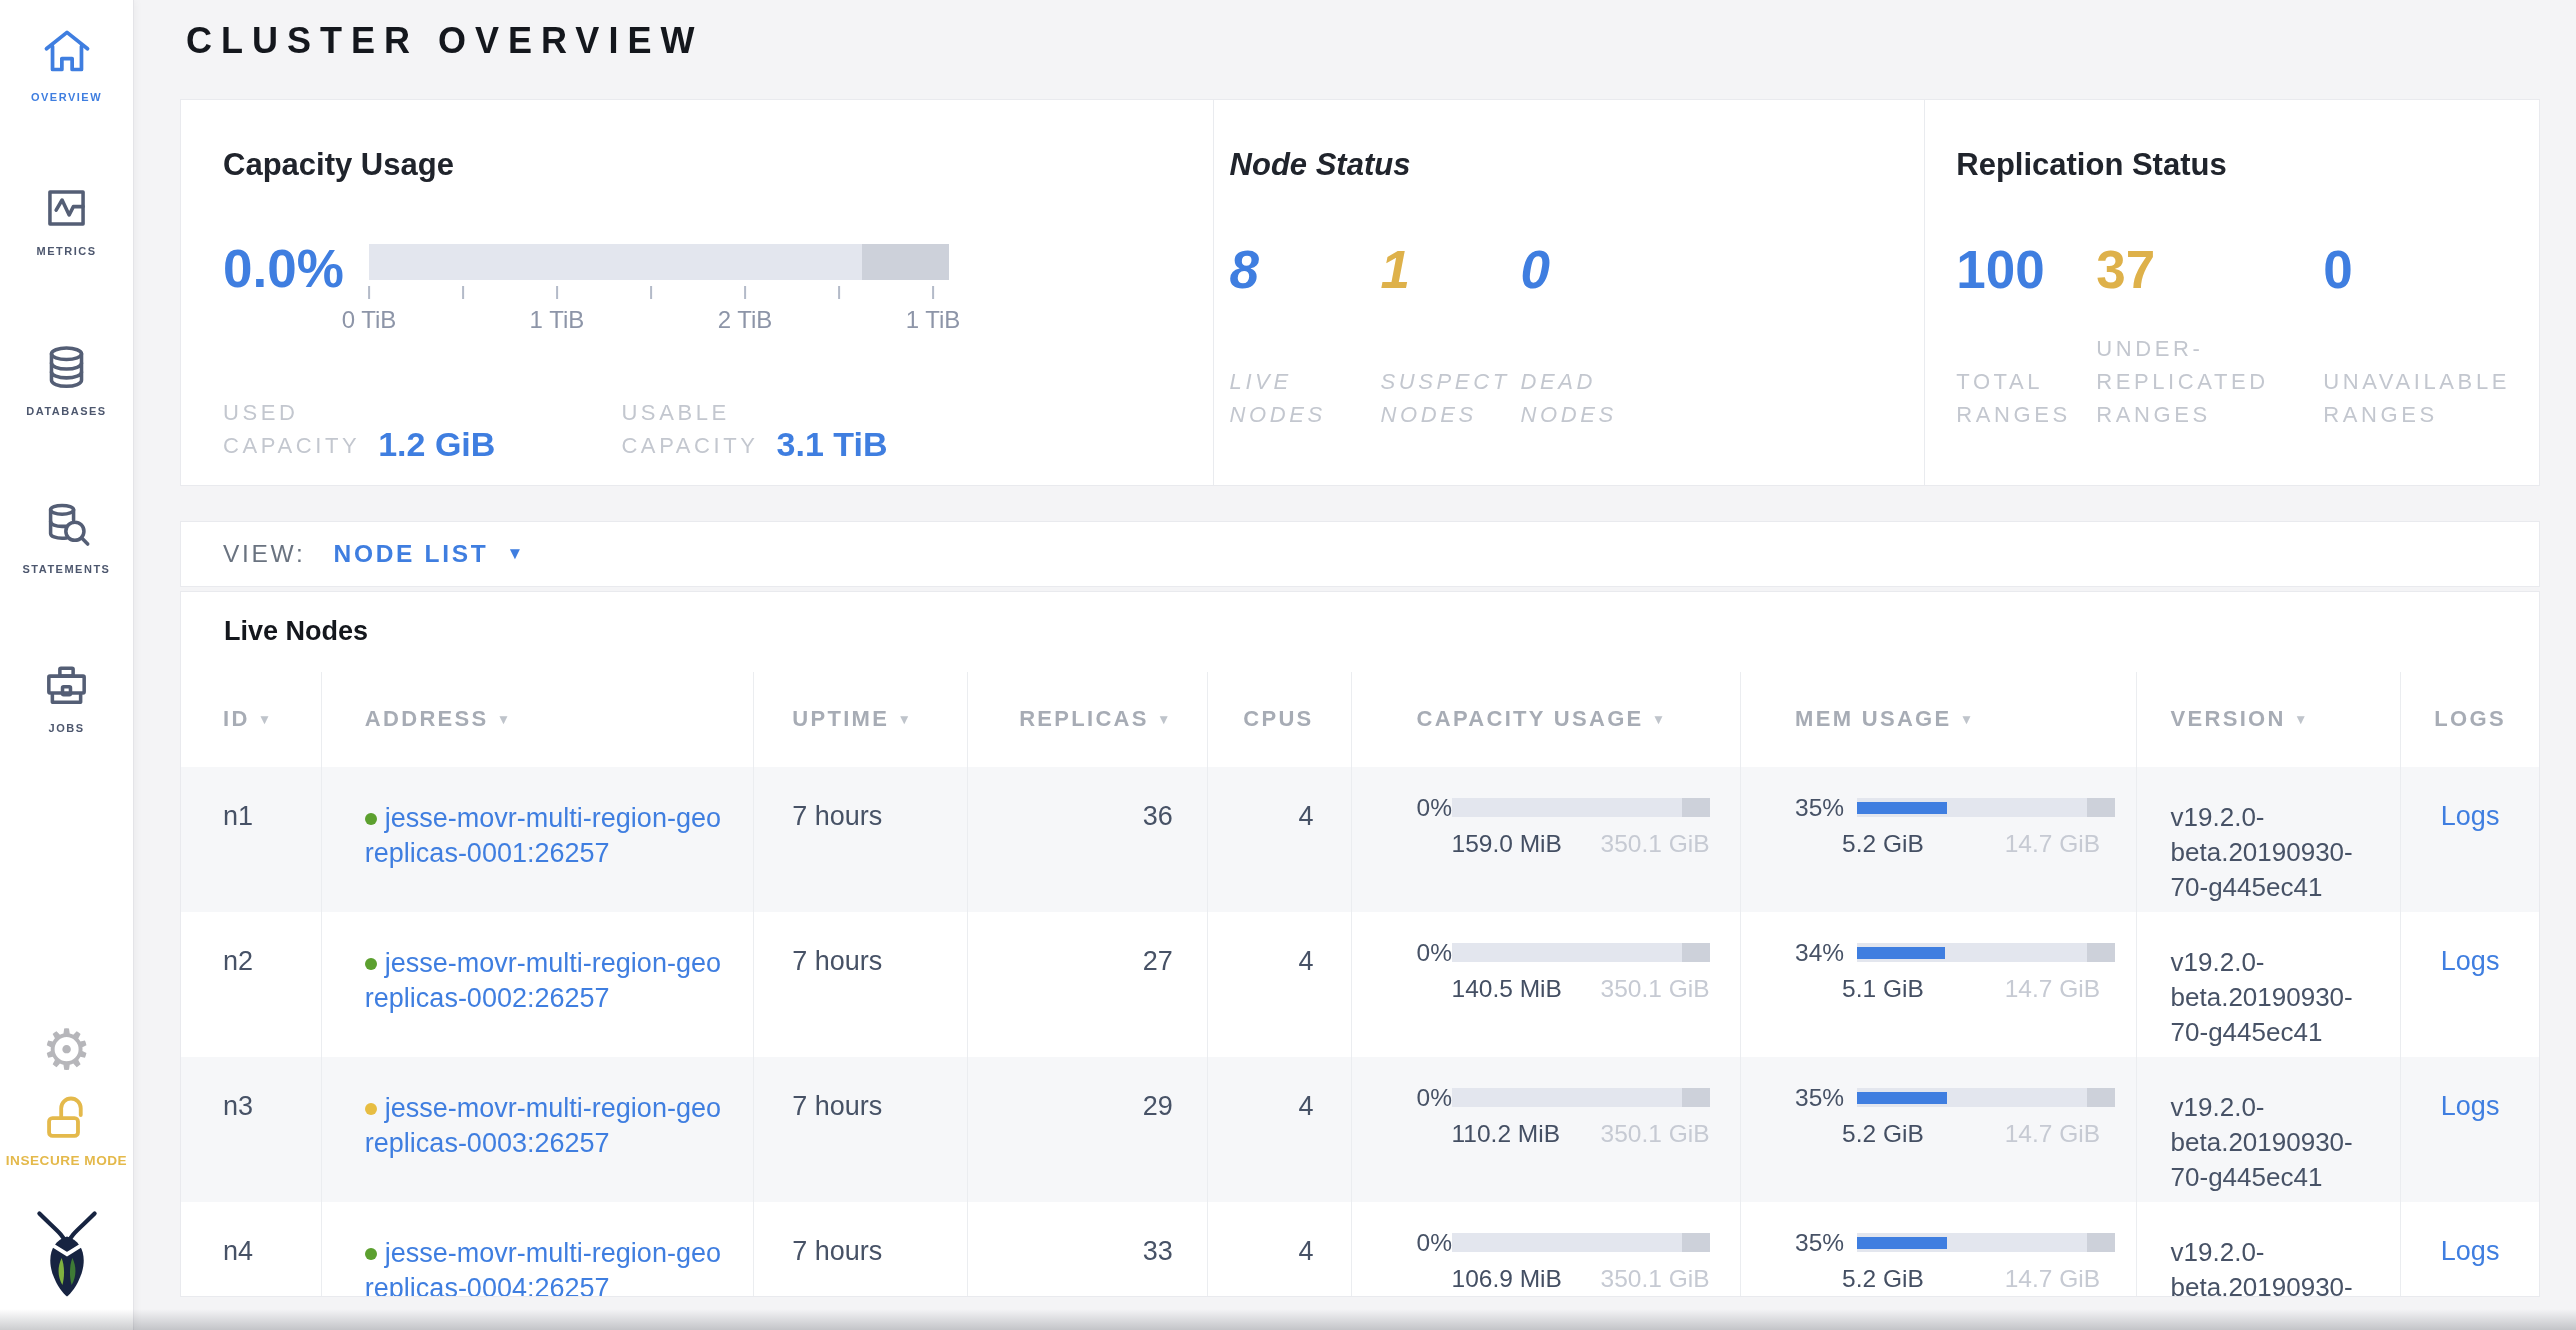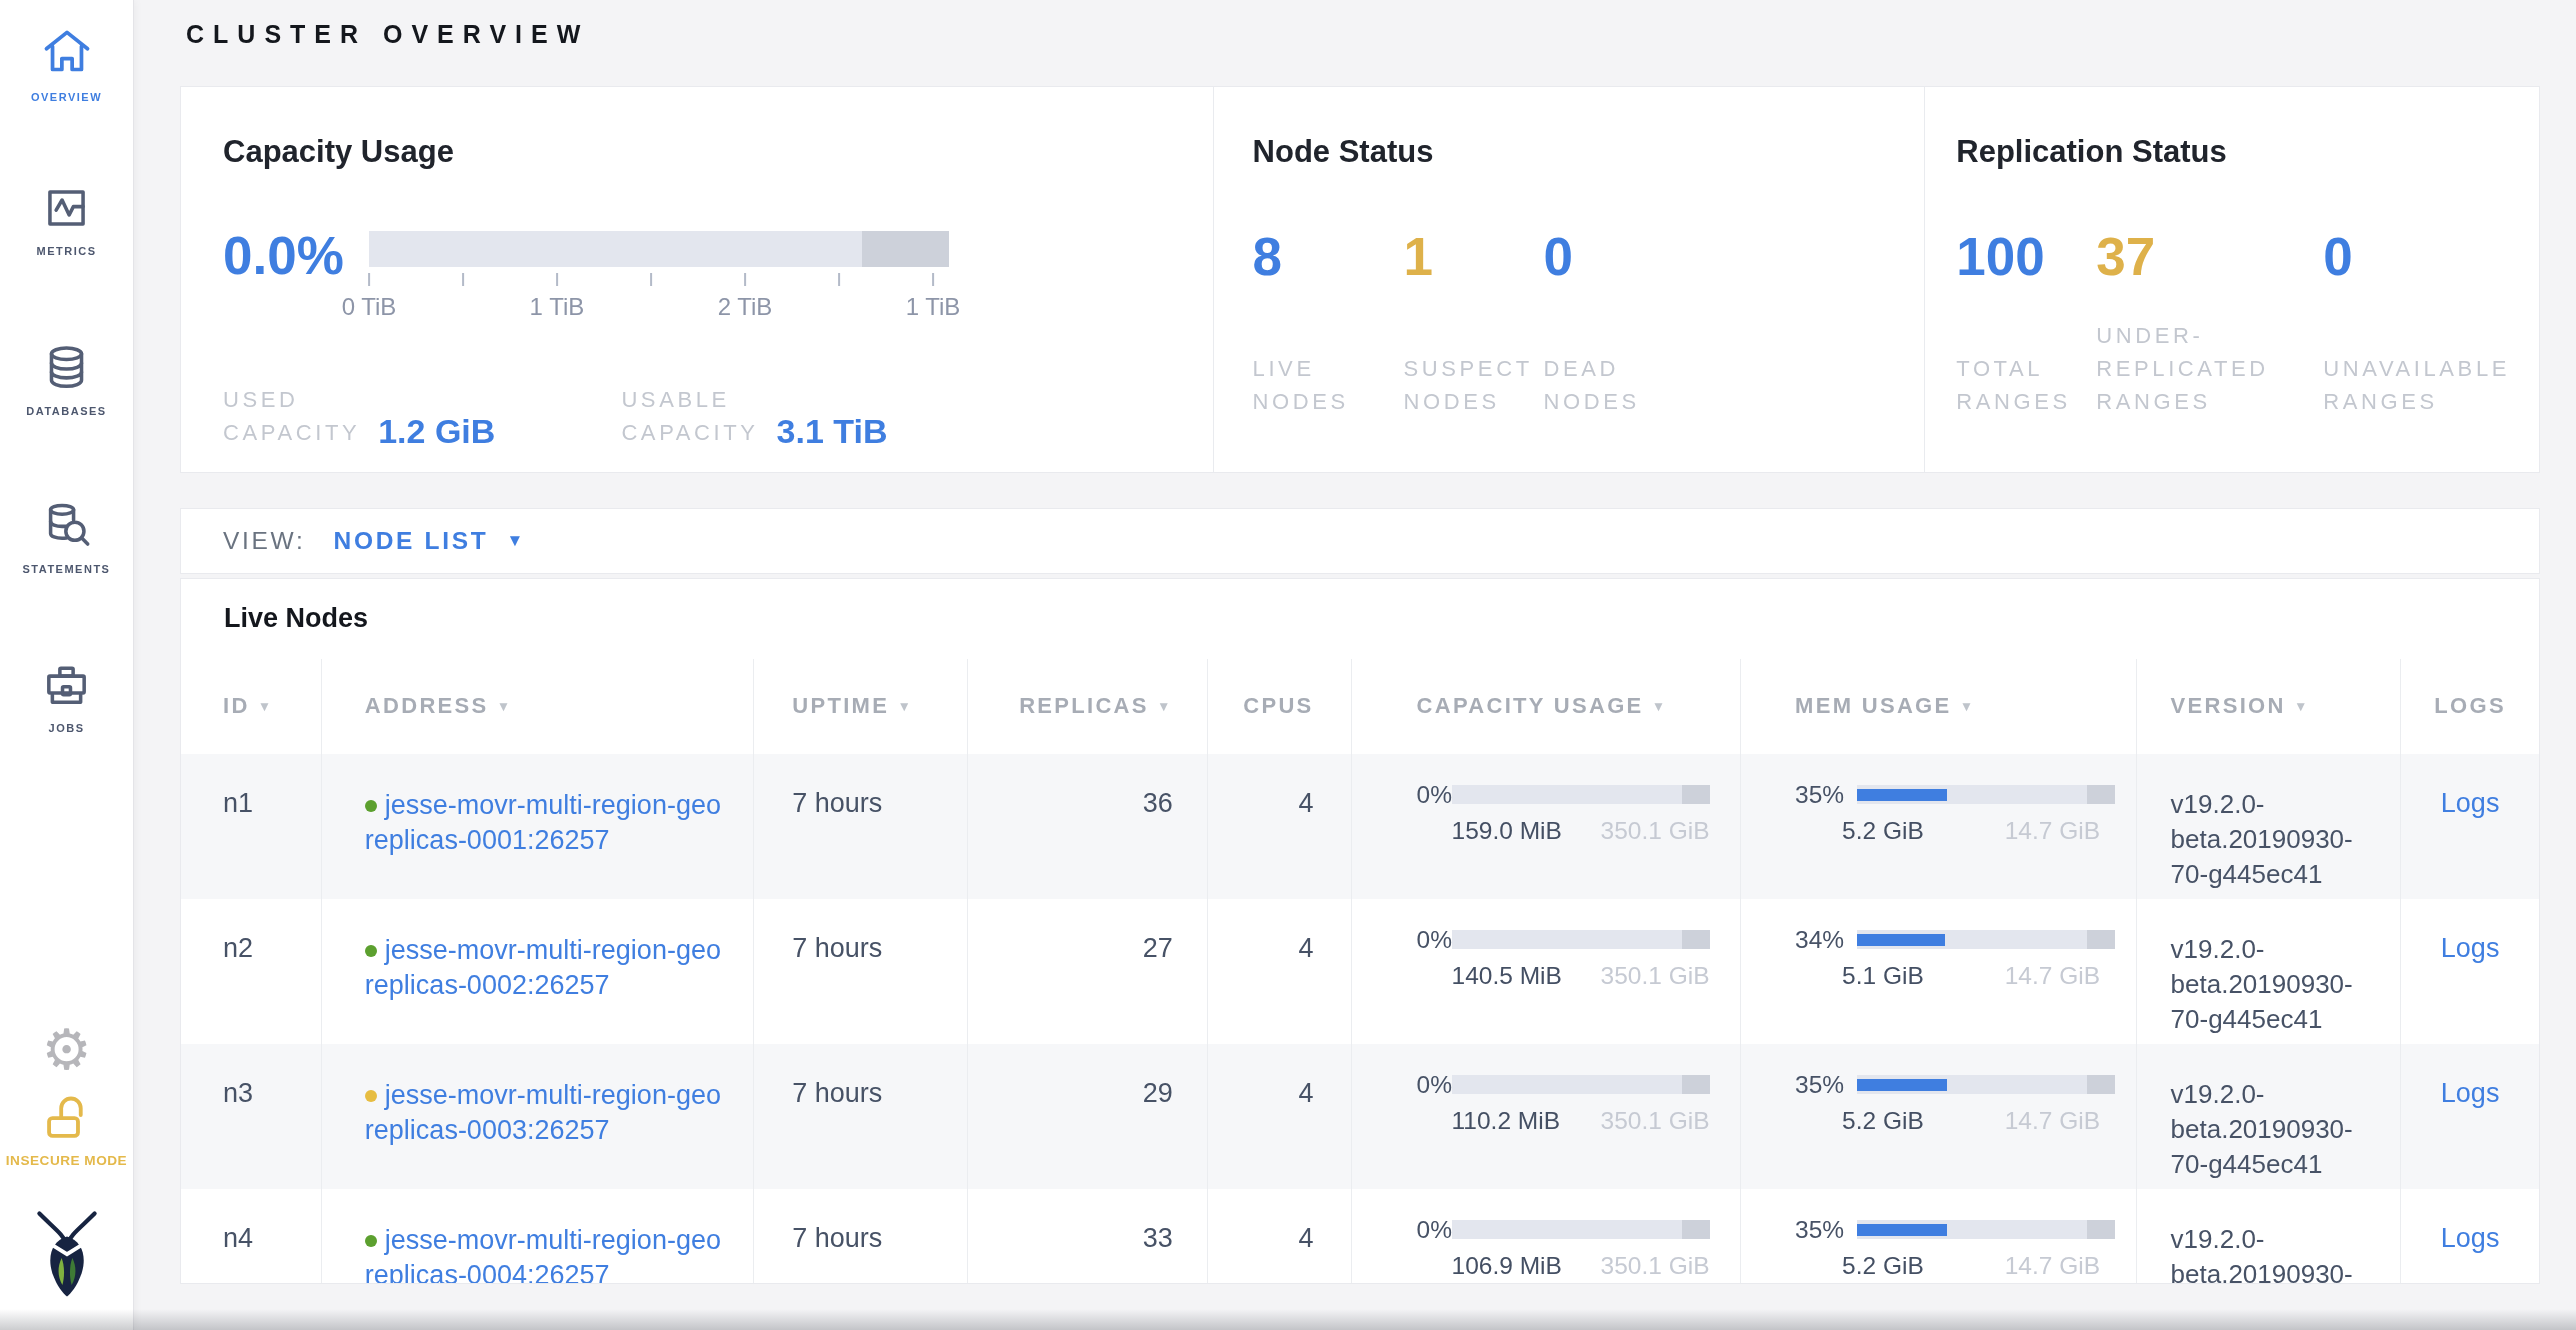--- a/index.html
+++ b/index.html
@@ -14,30 +14,30 @@
   .nav-icon svg{display:block;margin:0 auto;}
   .nav-label{margin-top:11px;font-size:11px;font-weight:bold;letter-spacing:1.5px;color:#4d576e;}
   .nav-item.active .nav-label{color:#3f7ee0;}
   .nav-item .stroke-icon{color:#545e75;}
   .nav-item.active .stroke-icon{color:#3f7ee0;}
   .gear-glyph{font-size:56px;line-height:1;color:#b6b6ba;}
   .insecure-label{margin-top:9px;font-size:13.6px;font-weight:bold;letter-spacing:0.5px;color:#e4b94b;}
 
   
   .main{position:absolute;left:133px;top:0;right:0;bottom:0;}
-  .page-title{margin:20px 0 0 53px;font-size:25px;font-weight:bold;letter-spacing:9px;color:#14171d;}
+  .page-title{margin:20px 0 0 53px;font-size:36px;font-weight:bold;letter-spacing:9px;color:#14171d;}
   .content{margin-left:47px;width:2360px;}
 
   .card{background:#fff;border:0.9px solid #e9eaee;box-sizing:border-box;}
 
   
   .summary-card{margin-top:37px;height:387px;display:flex;}
   .sect{box-sizing:border-box;padding-top:42px;height:100%;}
   .sect-capacity{width:1032px;padding-left:42px;}
-  .sect-nodes{width:712px;padding-left:39px;border-left:0.9px solid #e9ebef;}
+  .sect-nodes{width:712px;padding-left:16px;border-left:0.9px solid #e9ebef;font-style:italic;}
   .sect-repl{width:615px;padding-left:31px;border-left:0.9px solid #e9ebef;}
   .sect-title{font-size:31px;font-weight:bold;color:#20242c;line-height:45px;}
 
   .gauge-row{display:flex;margin-top:55px;}
   .gauge-pct{width:146px;font-size:53px;font-weight:bold;color:#3f7ee0;line-height:53px;}
   .gauge-bar{width:580px;height:36px;background:#e3e6ee;position:relative;margin-top:1.8px;}
   .gauge-bar .seg-dark{position:absolute;right:0;top:0;bottom:0;width:15%;background:#cdd1da;}
   .ticks{position:relative;width:564px;height:12.7px;margin-top:6.3px;}
   .tick{position:absolute;top:0;width:1.8px;height:12.7px;background:#b3bac8;transform:translateX(-50%);}
   .tick-labels{position:relative;width:564px;height:29px;margin-top:3.6px;}

